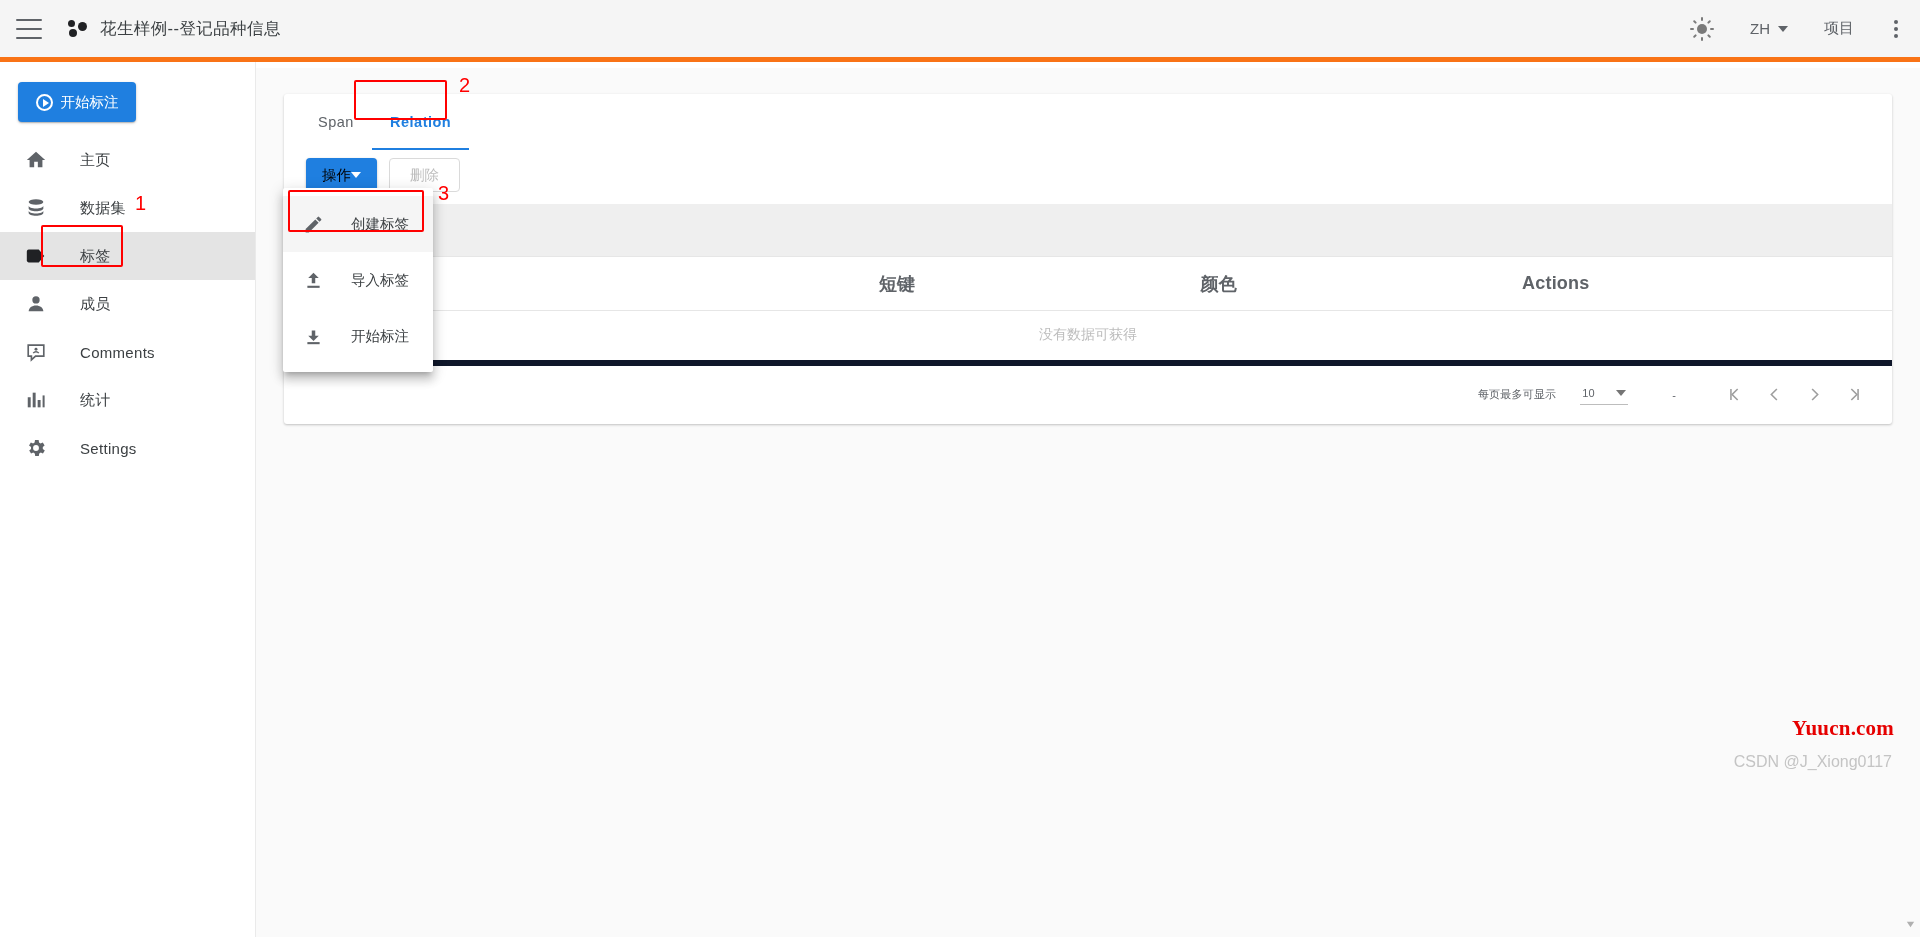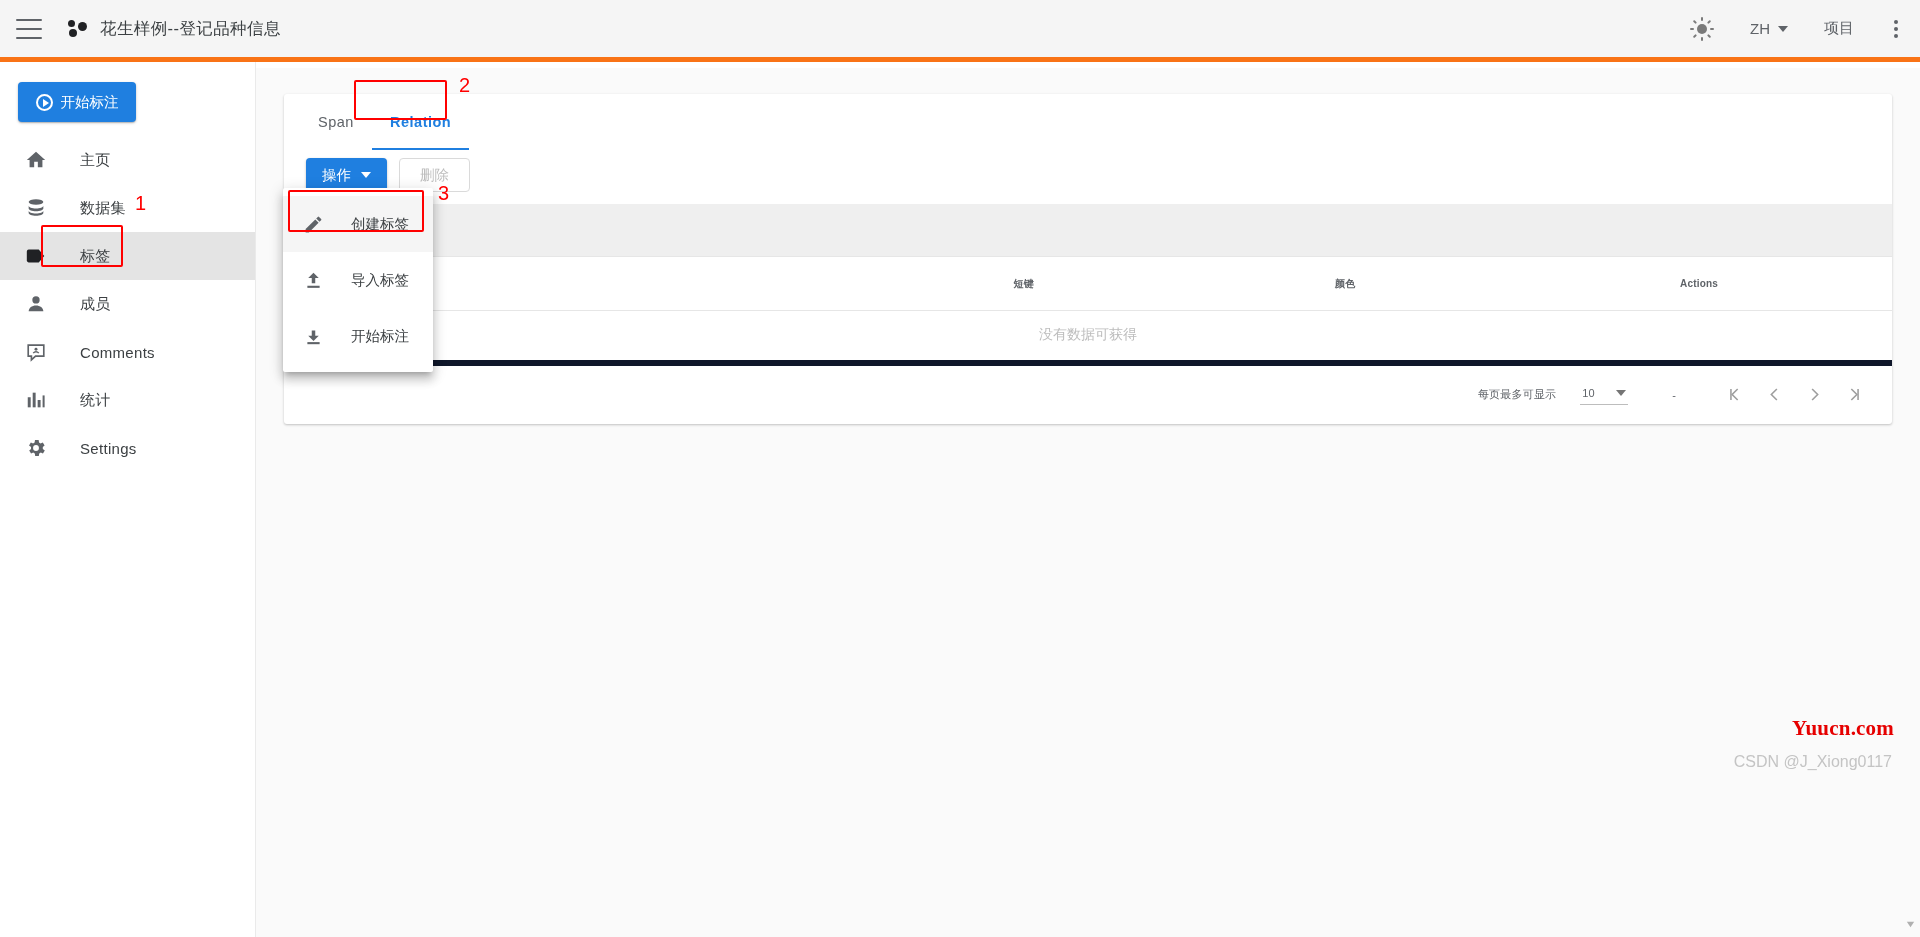--- a/index.html
+++ b/index.html
@@ -117,41 +117,41 @@
   }
   .tab.active { color: #1f7fe0; font-weight: bold; }
   .tab.active::after {
     content: ""; position: absolute; left: 0; right: 0; bottom: 0;
     height: 2px; background: #1f7fe0;
   }
 
   
   .toolbar { display: flex; align-items: center; gap: 12px; padding: 8px 0 12px 22px; }
   .btn-primary {
-    height: 34px; padding: 0 16px; background: #1f7fe0; color: #ffffff;
-    border-radius: 4px; display: flex; align-items: center; gap: 10px;
+    height: 34px; padding: 0 16px; background: #1f7fe0; color: #000000;
+    border-radius: 4px; display: flex; align-items: center; 
     font-size: 14.5px; cursor: pointer;
     box-shadow: 0 1px 3px rgba(0,0,0,.2), 0 1px 1px rgba(0,0,0,.13);
     position: relative; z-index: 60;
   }
   .btn-primary .caret { border-top-color: #fff; }
   .btn-disabled {
     height: 34px; padding: 0 20px; background: #fff; color: #bdbdbd;
     border: 1px solid #dadada; border-radius: 4px;
     display: flex; align-items: center; font-size: 14.5px; cursor: default;
   }
 
   
   .search-band { height: 52px; background: #efefef; }
 
   
   table { width: 100%; border-collapse: collapse; }
   thead th {
-    height: 54px; font-size: 10px; color: #5f6368; font-weight: bold;
-    text-align: center; border-bottom: 1px solid #e6e6e6; border-top: 1px solid #e6e6e6;
+    height: 54px; font-size: 18px; color: #5f6368; font-weight: bold;
+    text-align: left; border-bottom: 1px solid #e6e6e6; border-top: 1px solid #e6e6e6;
     padding: 0 16px; letter-spacing: .2px;
   }
   .c-name { width: 36%; padding-left: 34px !important; }
   .c-key  { width: 20%; }
   .c-col  { width: 20%; }
   .c-act  { width: 24%; }
   .empty-row td {
     height: 52px; text-align: center; color: #bdbdbd; font-size: 14px;
     border-bottom: 6px solid #0f172a;
   }

